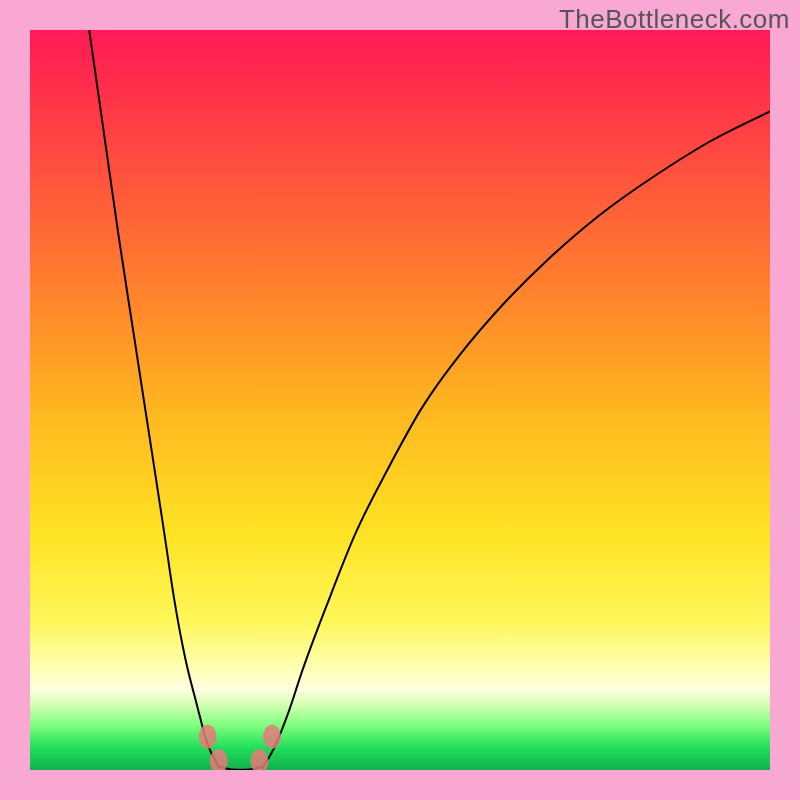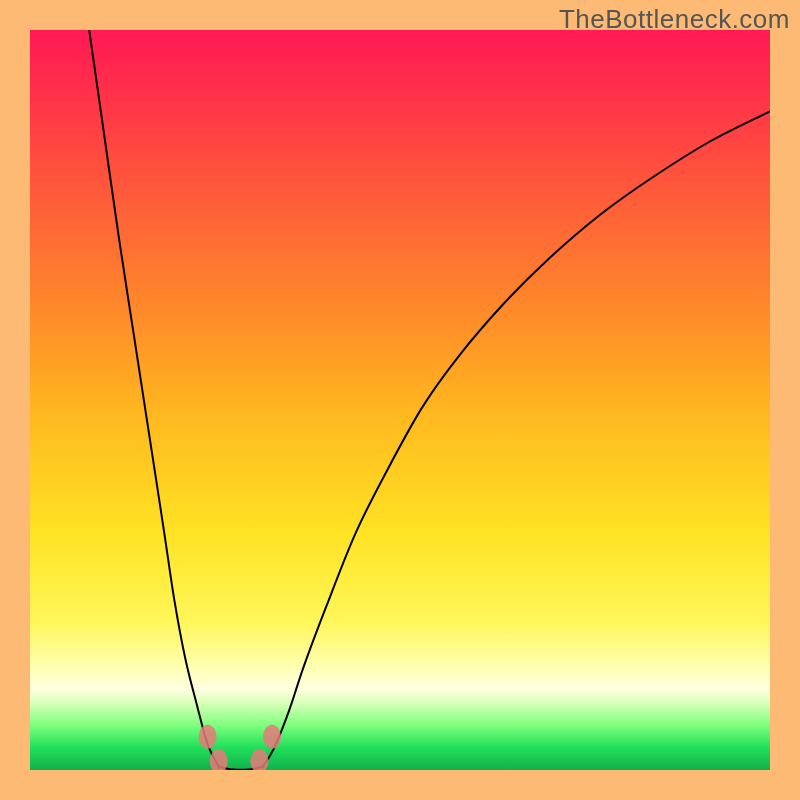--- a/index.html
+++ b/index.html
@@ -8,21 +8,21 @@
     width: 800px;
     height: 800px;
     background: #000;
     overflow: hidden;
     font-family: Arial, Helvetica, sans-serif;
   }
   .stage {
     position: relative;
     width: 800px;
     height: 800px;
-    background: #fdba74;
+    background: #f9a8d4;
   }
   .watermark {
     position: absolute;
     top: 4px;
     right: 10px;
     color: #555;
     font-size: 26px;
     font-weight: 500;
     letter-spacing: 0.5px;
     z-index: 10;

